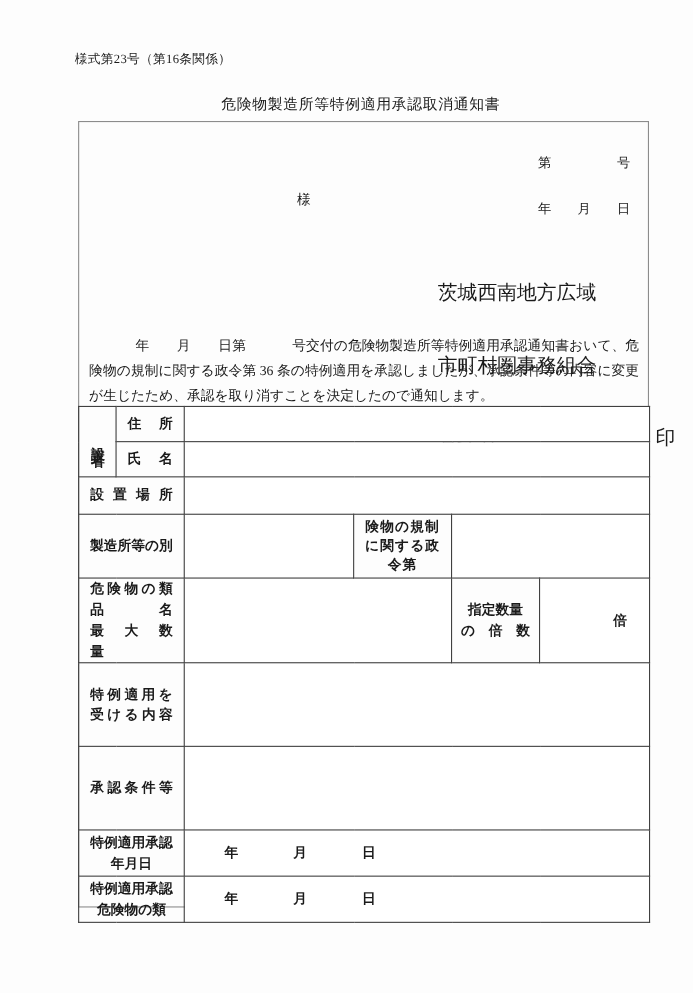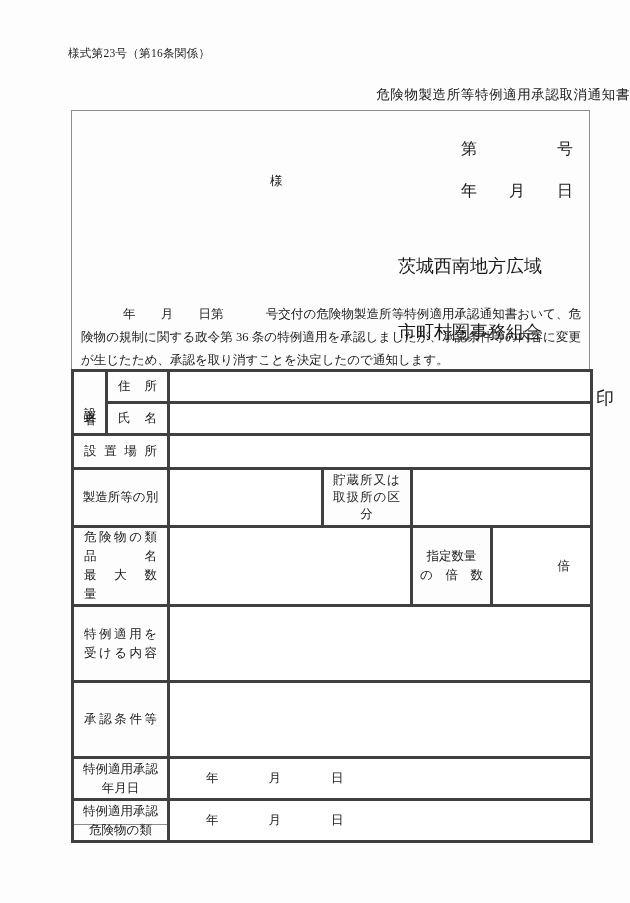--- a/index.html
+++ b/index.html
@@ -30,21 +30,21 @@
     letter-spacing: 0.3px;
     white-space: nowrap;
   }
 
   
   .doc-title {
     position: absolute;
     left: 0;
     right: 0;
     top: 86px;
-    text-align: right;
+    text-align: center;
     font-size: 13.5px;
     letter-spacing: 0.6px;
     padding-left: 26px;
   }
 
   
   .frame {
     position: absolute;
     left: 71px;
     top: 110px;
@@ -59,21 +59,21 @@
     position: absolute;
     left: 0;
     top: 0;
     width: 100%;
     height: 258px;
   }
   .doc-number {
     position: absolute;
     right: 16px;
     top: 6px;
-    font-size: 16px;
+    font-size: 12px;
     text-align: left;
     line-height: 21px;
     white-space: pre;
   }
   .addressee {
     position: absolute;
     left: 198px;
     top: 62px;
     font-size: 12.5px;
   }
@@ -110,24 +110,25 @@
   table.form-table {
     position: absolute;
     left: -1px;
     top: 258px;
     width: 519px;
     border-collapse: collapse;
     font-size: 12.5px;
     table-layout: fixed;
   }
   table.form-table td {
-    border: 3px solid #404040;
+    border: 1px solid #404040;
     padding: 0 6px;
     vertical-align: middle;
     box-sizing: border-box;
+    font-weight: bold;
   }
   td.lbl {
     text-align: center;
     line-height: 19px;
   }
   
   .spread {
     display: block;
     text-align: justify;
     text-align-last: justify;
@@ -221,21 +222,21 @@
           </td>
           <td class="blank" colspan="4"></td>
         </tr>
 
         <tr>
           <td class="lbl" colspan="2" style="height:58px">
             <span>製造所等の別</span>
           </td>
           <td class="blank"></td>
           <td class="lbl">
-            <span class="vert-label" style="letter-spacing:1px;">貯蔵所又は取扱所の区分</span>
+            <span class="vert-label" style="letter-spacing:1px;">険物の規制に関する政令第</span>
           </td>
           <td class="blank" colspan="2"></td>
         </tr>
 
         <tr>
           <td class="lbl" colspan="2" style="height:66px">
             <span class="spread">危険物の類</span>
             <span class="spread">品　　　名</span>
             <span class="spread">最　大　数　量</span>
           </td>

